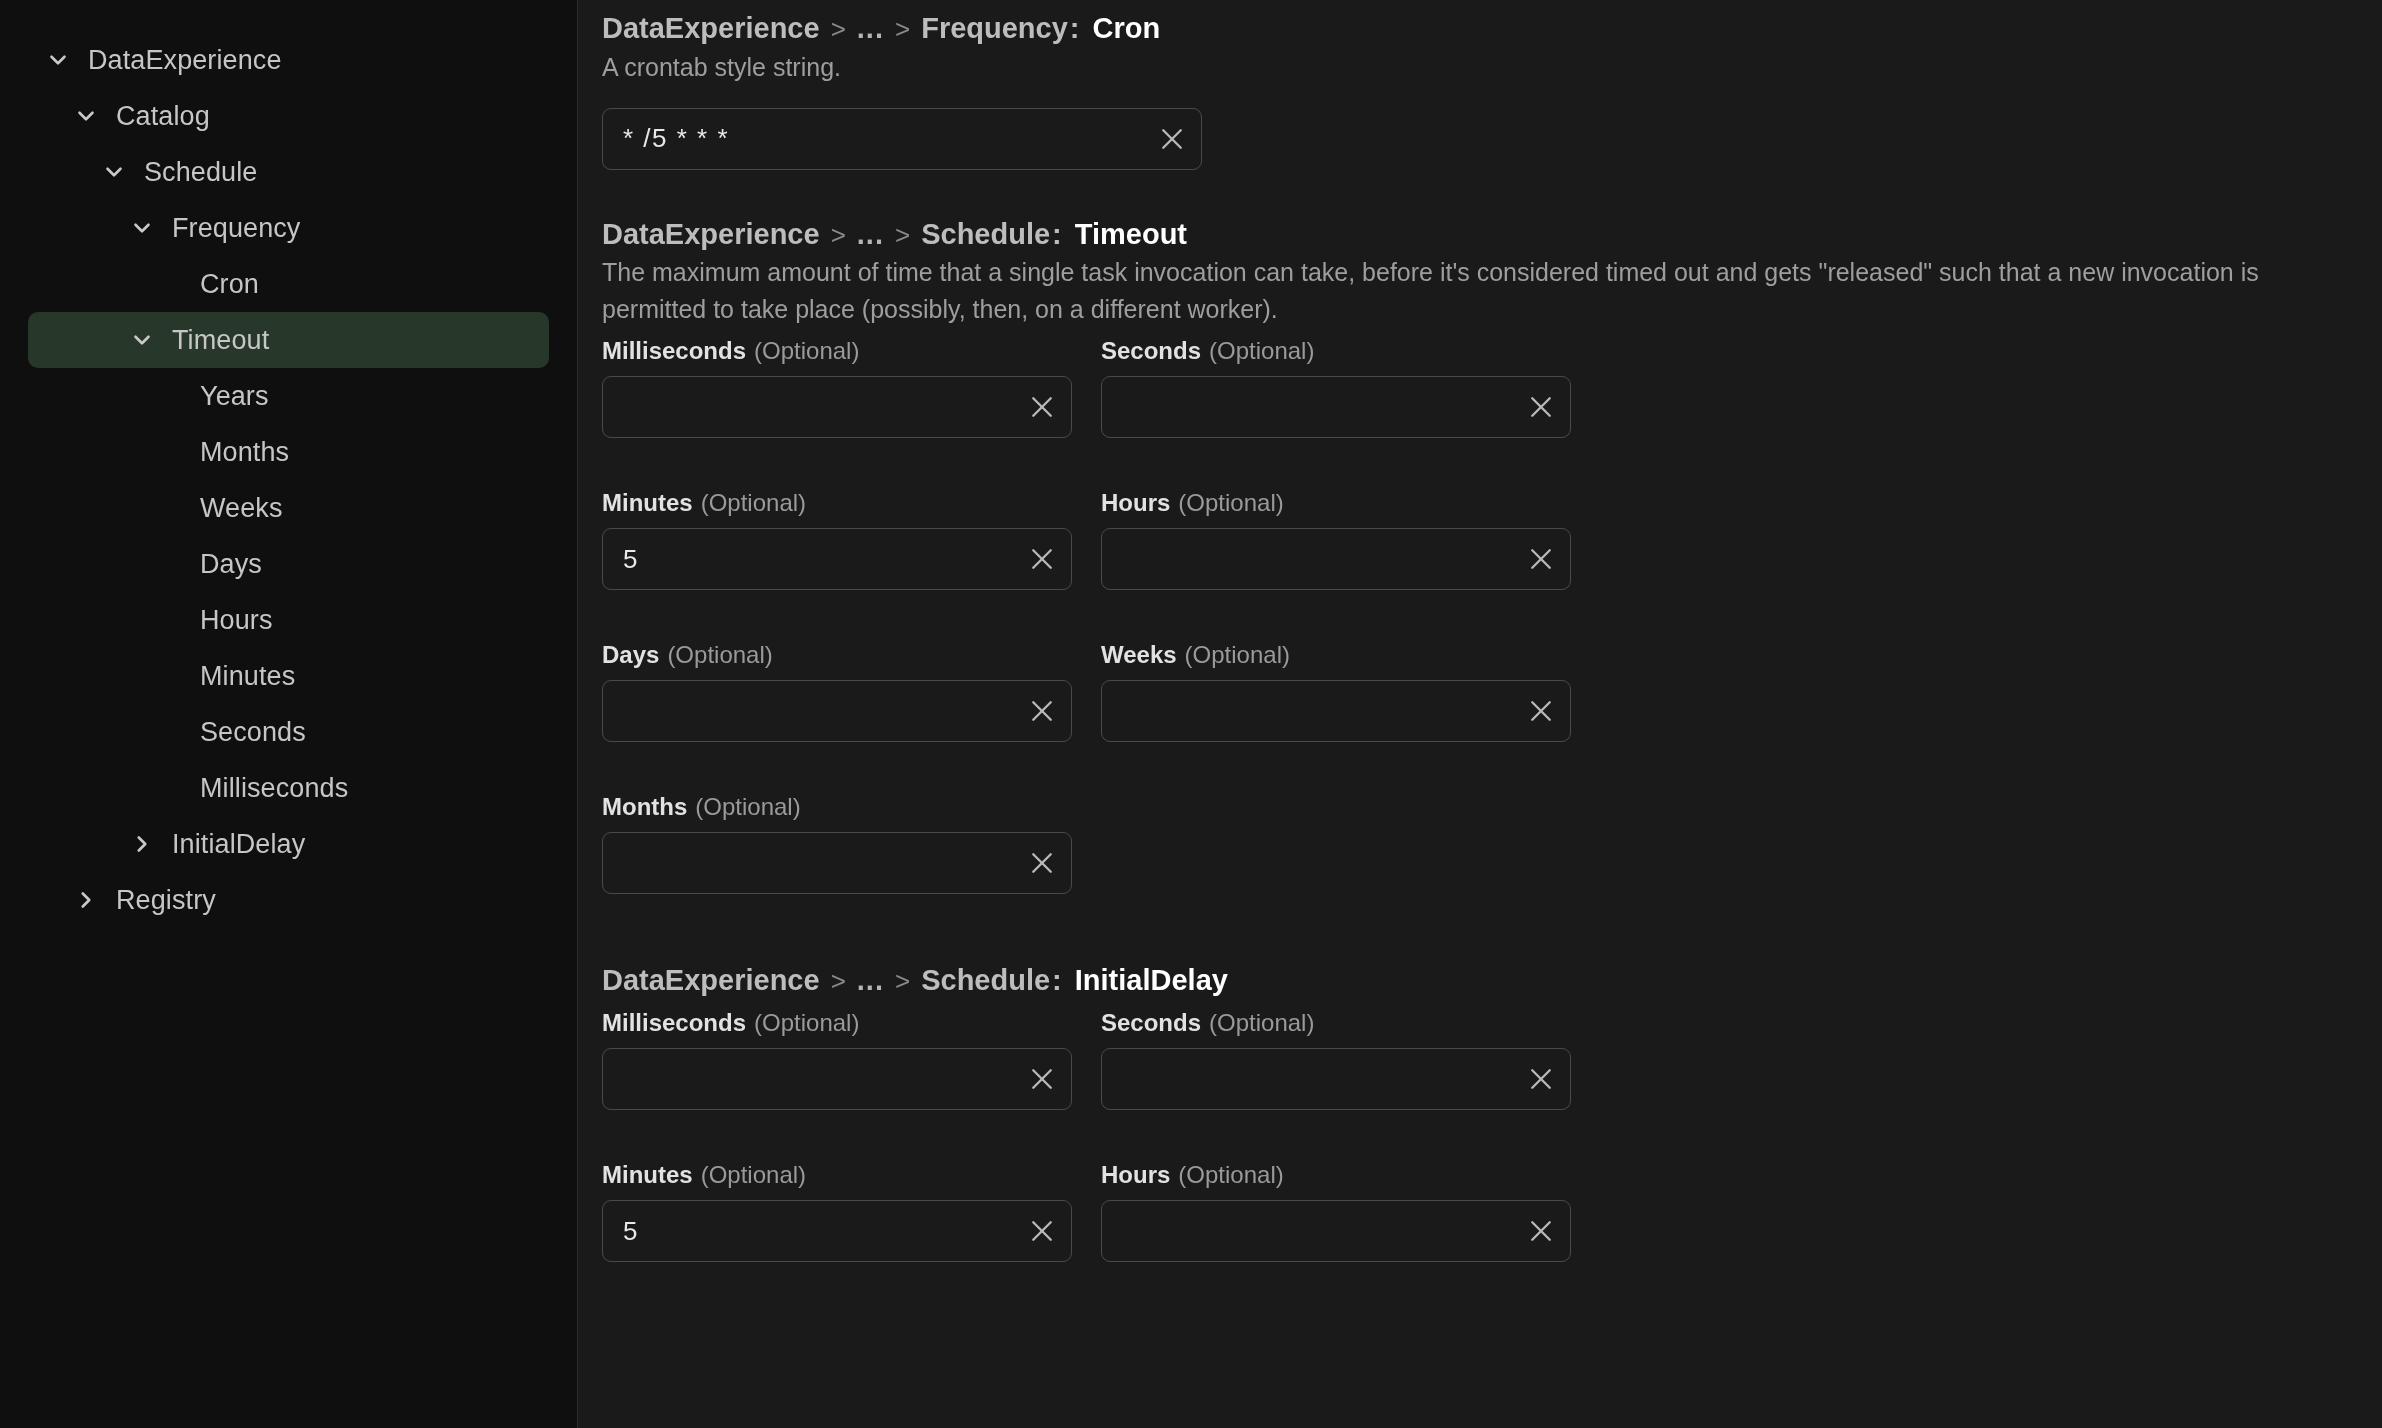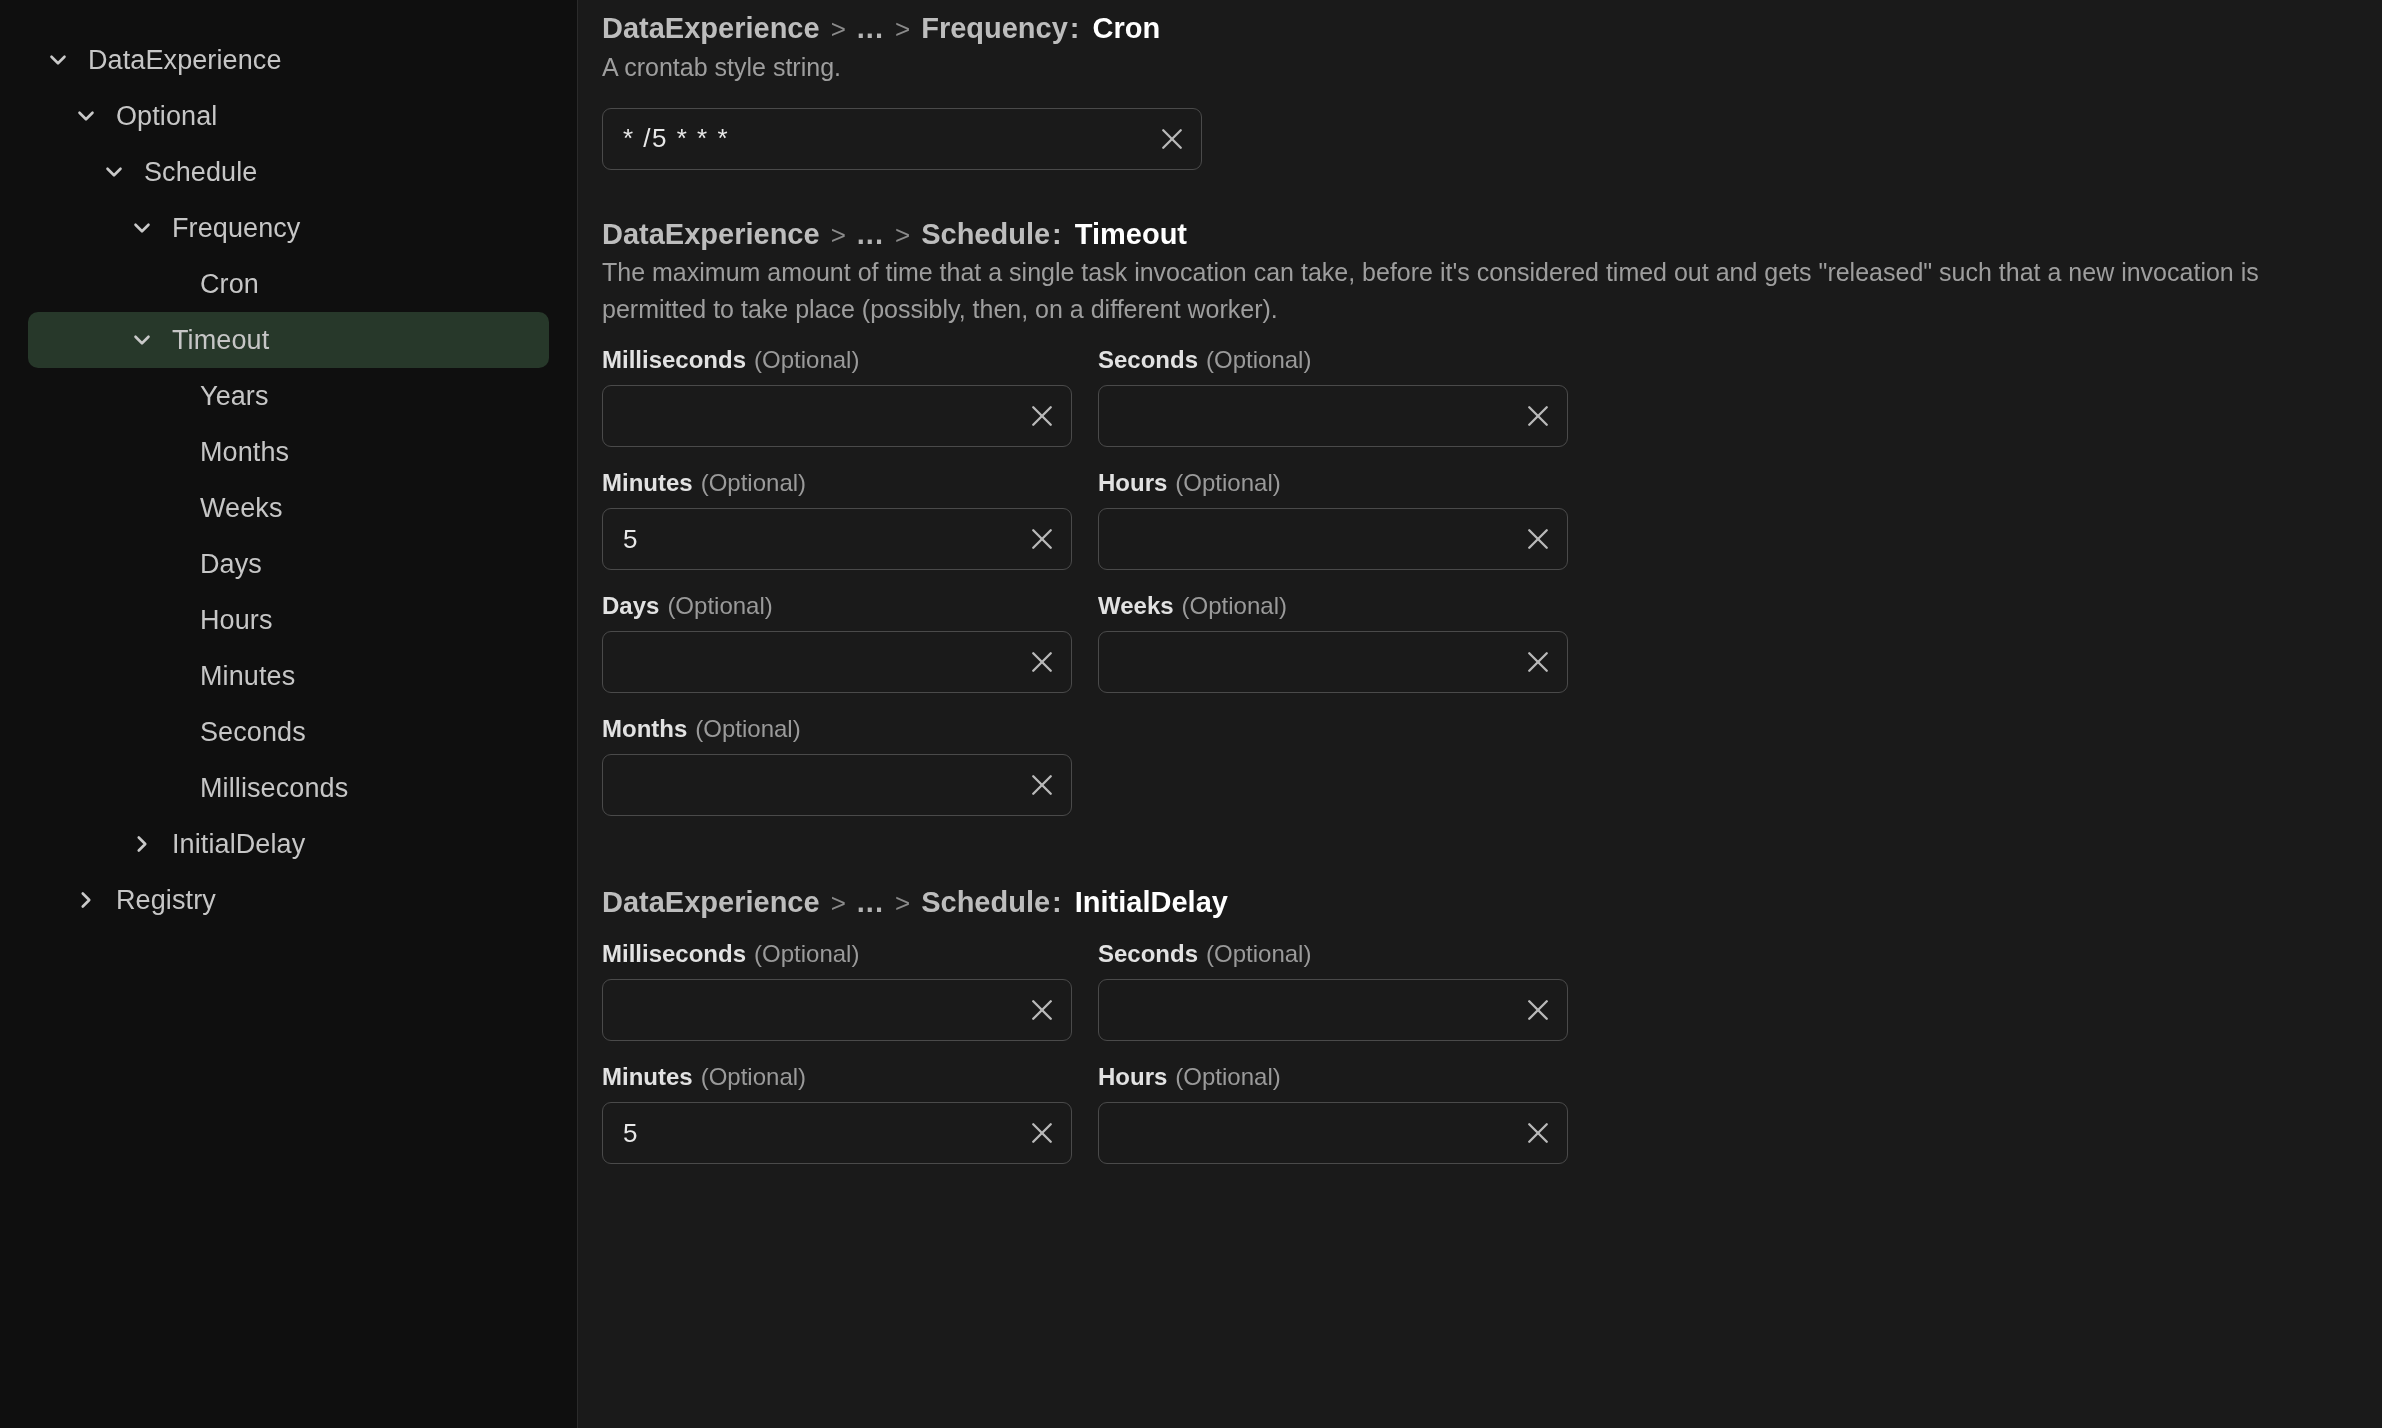--- a/index.html
+++ b/index.html
@@ -118,21 +118,22 @@
 
   .single-field {
     margin-top: 22px;
   }
 
   .grid {
     display: grid;
     grid-template-columns: 470px 470px;
     column-gap: 26px;
     row-gap: 0px;
-    margin-top: 18px;
+    margin-top: 9px;
+    gap: 29px;
   }
 
   .field { margin-bottom: 22px; }
 
   .flabel {
     font-size: 24px;
     color: #e2e2e2;
     font-weight: bold;
     white-space: nowrap;
     margin-bottom: 11px;
@@ -187,21 +188,21 @@
           </svg>
         </span>
         <span class="tlabel">DataExperience</span>
       </div>
       <div class="tree-item ind-1">
         <span class="chev">
           <svg width="26" height="26" viewBox="0 0 24 24" fill="none" stroke="currentColor" stroke-width="2.4" stroke-linecap="round" stroke-linejoin="round">
             <polyline points="6 9 12 15 18 9"></polyline>
           </svg>
         </span>
-        <span class="tlabel">Optional</span>
+        <span class="tlabel">Catalog</span>
       </div>
       <div class="tree-item ind-2">
         <span class="chev">
           <svg width="26" height="26" viewBox="0 0 24 24" fill="none" stroke="currentColor" stroke-width="2.4" stroke-linecap="round" stroke-linejoin="round">
             <polyline points="6 9 12 15 18 9"></polyline>
           </svg>
         </span>
         <span class="tlabel">Schedule</span>
       </div>
       <div class="tree-item ind-3">

